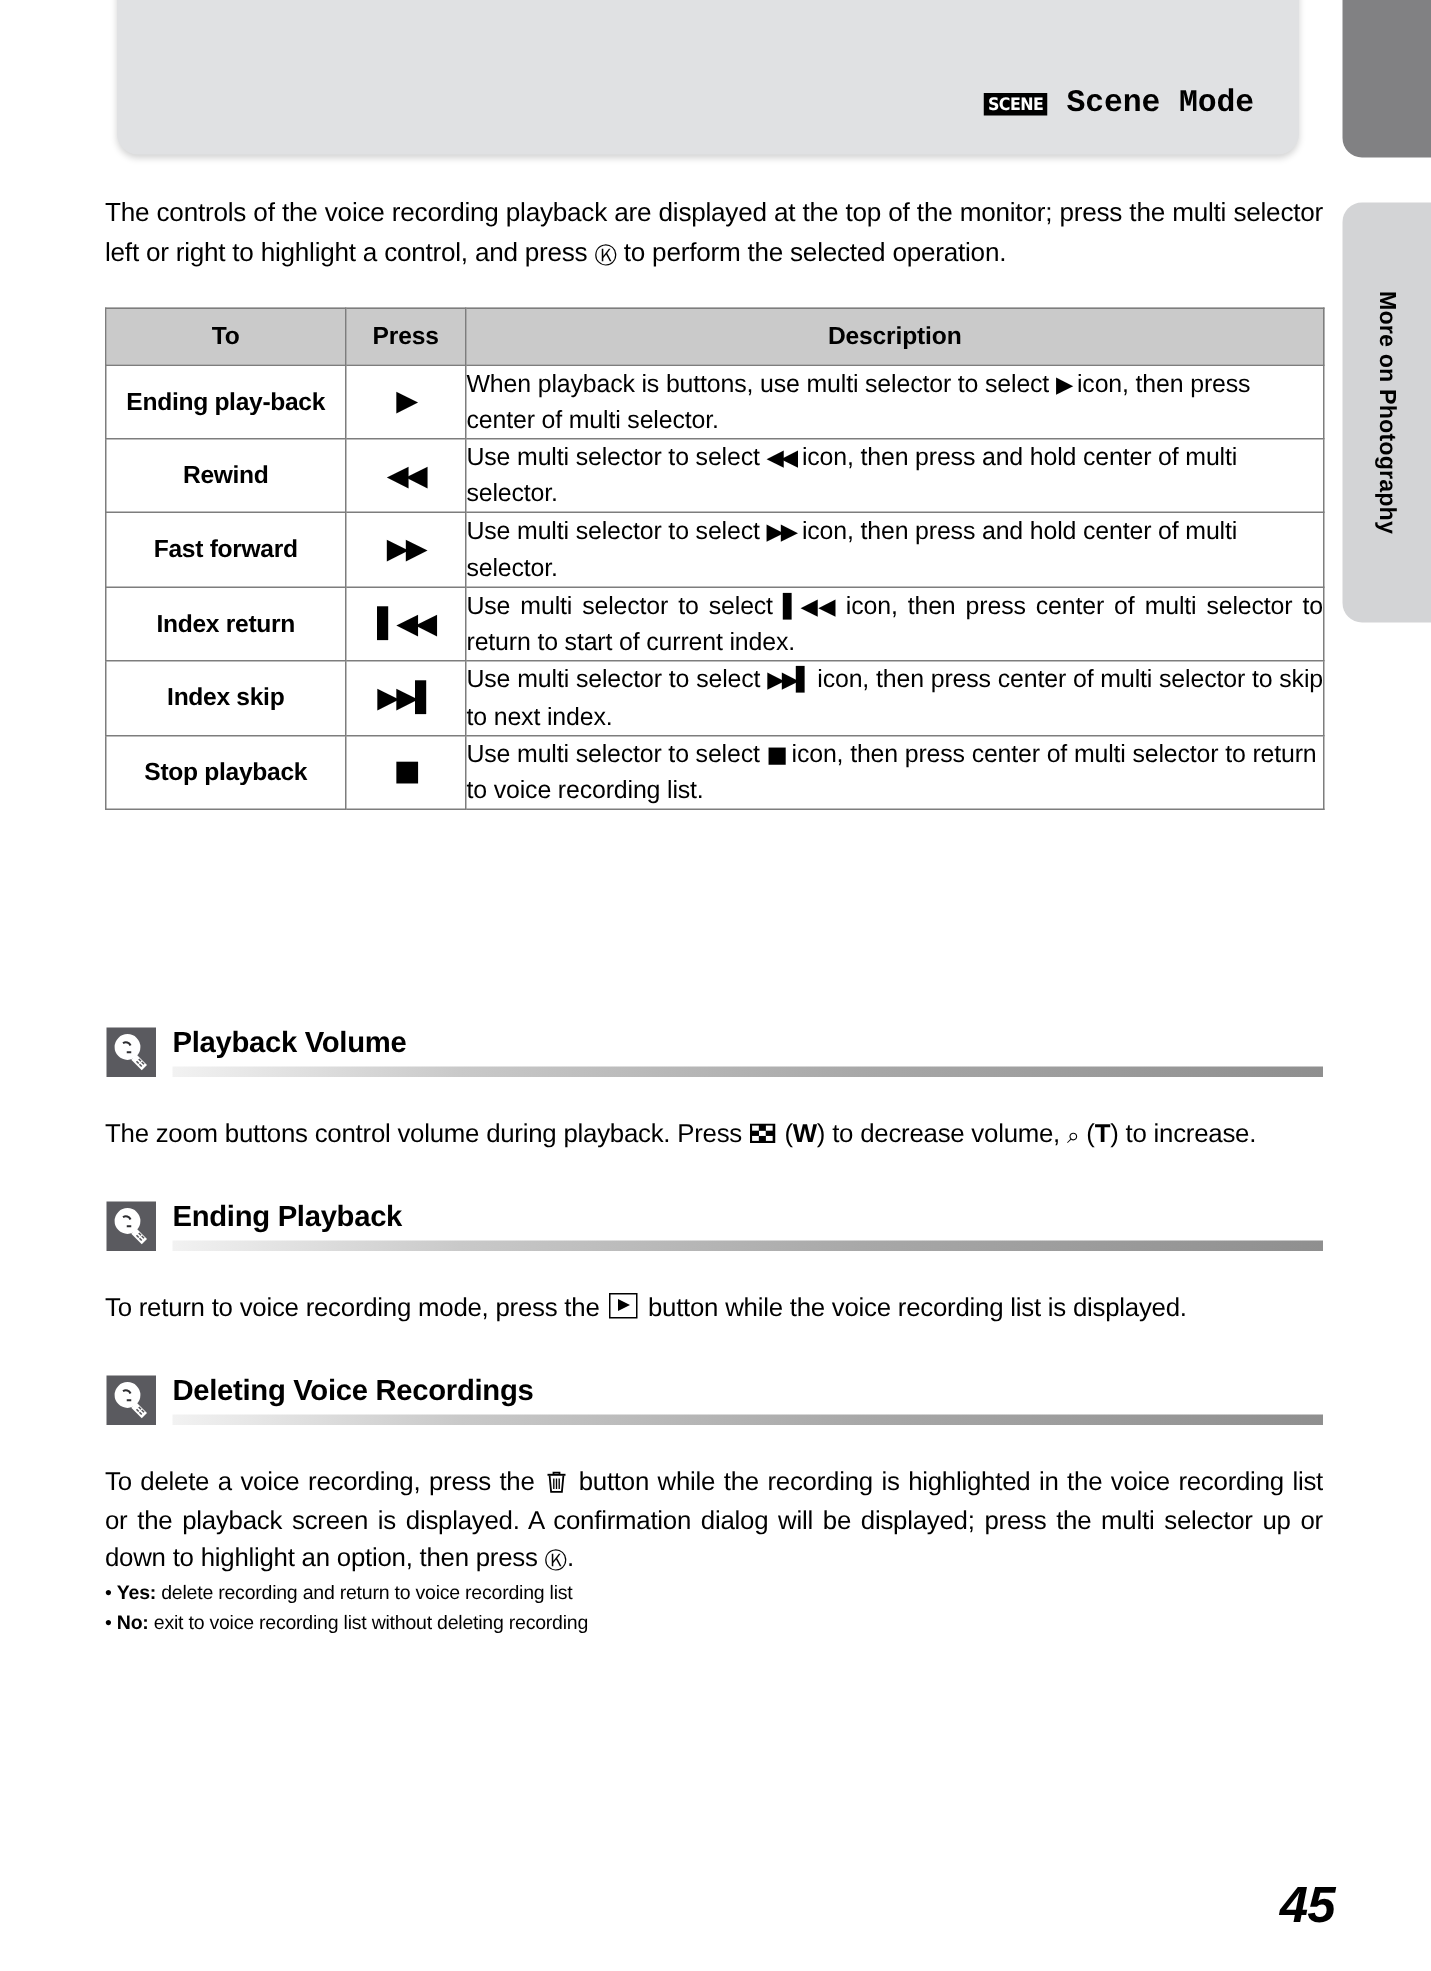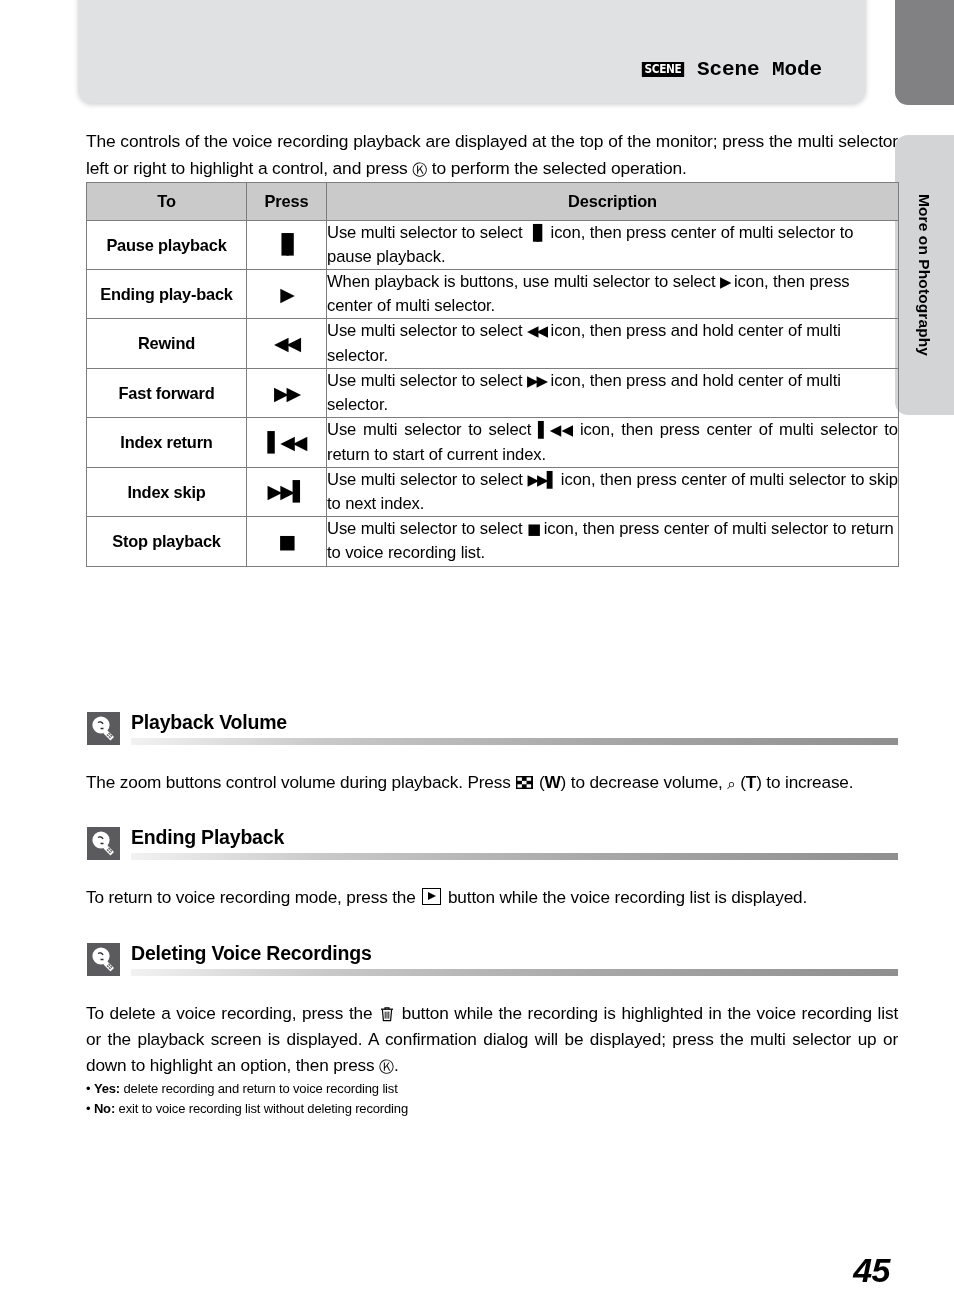--- a/index.html
+++ b/index.html
@@ -22,21 +22,21 @@
     left: 78px;
     top: -20px;
     width: 788px;
     height: 123px;
     background: #e0e1e3;
     border-radius: 0 0 14px 14px;
     box-shadow: 0 2px 5px rgba(0,0,0,0.18);
   }
   .header-title-row {
     position: absolute;
-    right: 44px;
+    right: 30px;
     bottom: 22px;
     display: flex;
     align-items: center;
     gap: 11px;
   }
   .scene-badge {
     background: #000000;
     color: #ffffff;
     font-family: "DejaVu Sans", sans-serif;
     font-weight: 700;
@@ -80,21 +80,21 @@
     transform: rotate(90deg);
     white-space: nowrap;
     font-size: 15.5px;
     font-weight: 700;
     letter-spacing: 0.1px;
   }
 
   
   .content {
     position: absolute;
-    left: 86px;
+    left: 70px;
     top: 128px;
     width: 812px;
   }
 
   .intro-para {
     font-size: 17.4px;
     line-height: 1.53;
     text-align: justify;
     letter-spacing: -0.15px;
     margin: 0;
@@ -102,20 +102,21 @@
   .ok-glyph {
     font-family: "DejaVu Sans", sans-serif;
     font-size: 15px;
     vertical-align: -1px;
   }
 
   
   table.ctrl-table {
     border-collapse: collapse;
     width: 812px;
+    margin-top: 23px;
     table-layout: fixed;
   }
   table.ctrl-table th,
   table.ctrl-table td {
     border: 1.6px solid #7d7d7d;
     padding: 0;
     vertical-align: middle;
   }
   table.ctrl-table thead th {
     background: #cacaca;
@@ -277,25 +278,20 @@
         <col class="col-desc">
     </colgroup>
     <thead>
       <tr>
         <th>To</th>
         <th>Press</th>
         <th>Description</th>
       </tr>
     </thead>
     <tbody>
-        <tr>
-          <td class="cell-to">Pause playback</td>
-          <td class="cell-press">▐▌</td>
-          <td class="cell-desc"><span>Use multi selector to select </span><span class="inline-glyph">▐▌</span><span> icon, then press center of multi selector to pause playback.</span></td>
-        </tr>
         <tr>
           <td class="cell-to">Ending play-back</td>
           <td class="cell-press">▶</td>
           <td class="cell-desc"><span>When playback is buttons, use multi selector to select </span><span class="inline-glyph">▶</span><span> icon, then press center of multi selector.</span></td>
         </tr>
         <tr>
           <td class="cell-to">Rewind</td>
           <td class="cell-press">◀◀</td>
           <td class="cell-desc"><span>Use multi selector to select </span><span class="inline-glyph">◀◀</span><span> icon, then press and hold center of multi selector.</span></td>
         </tr>

